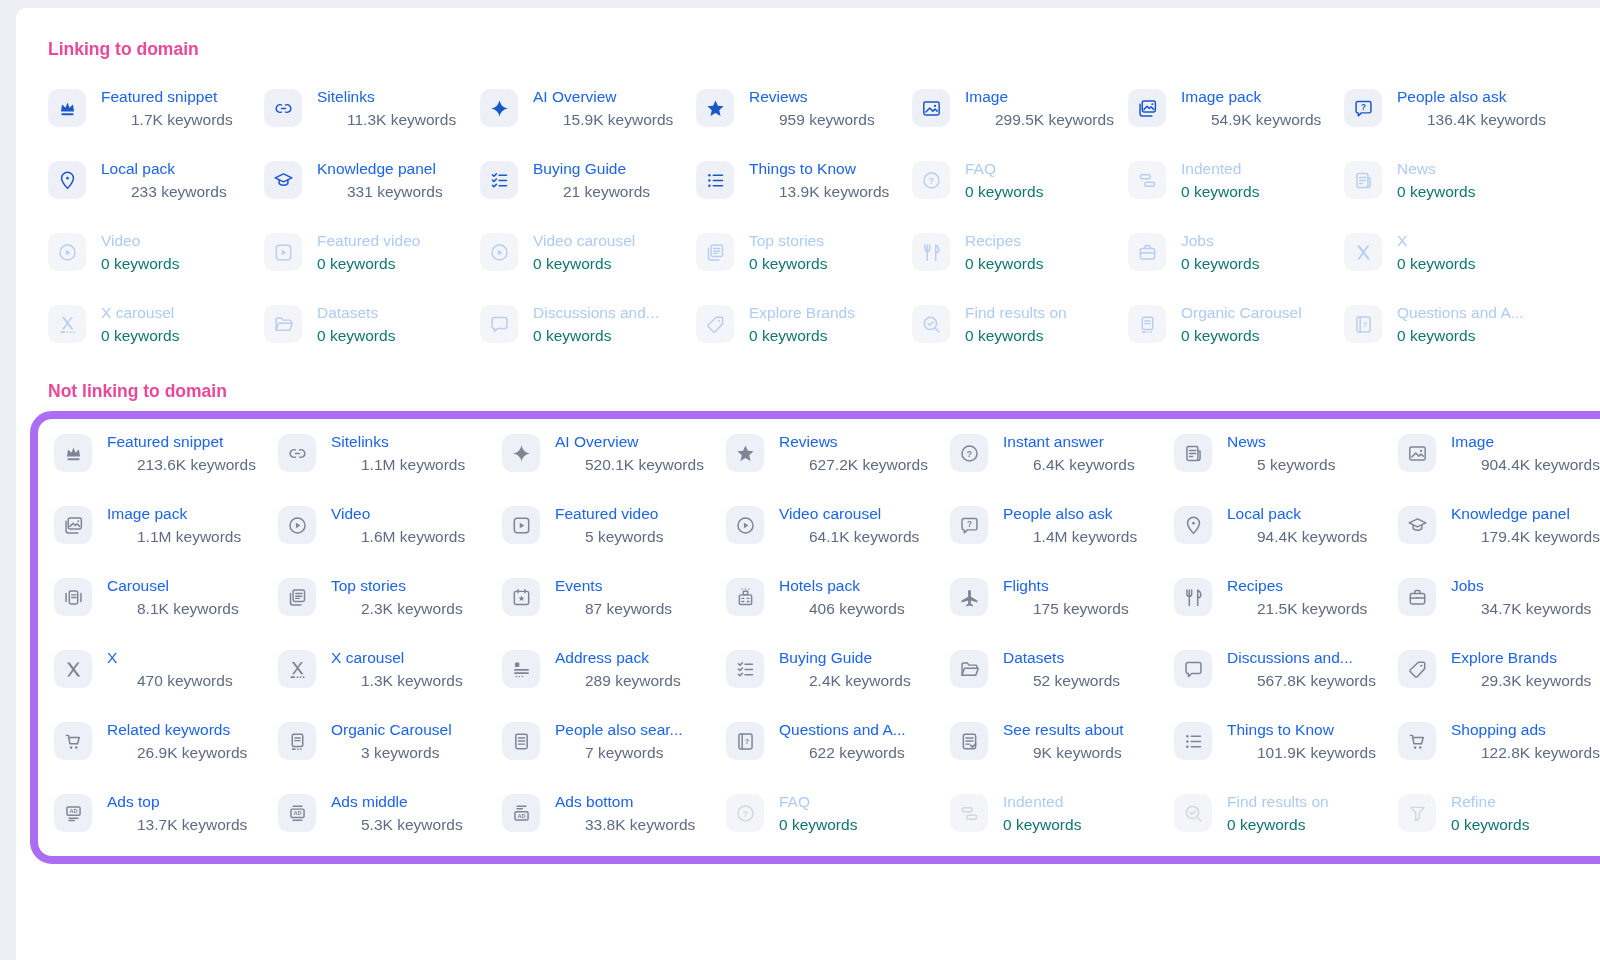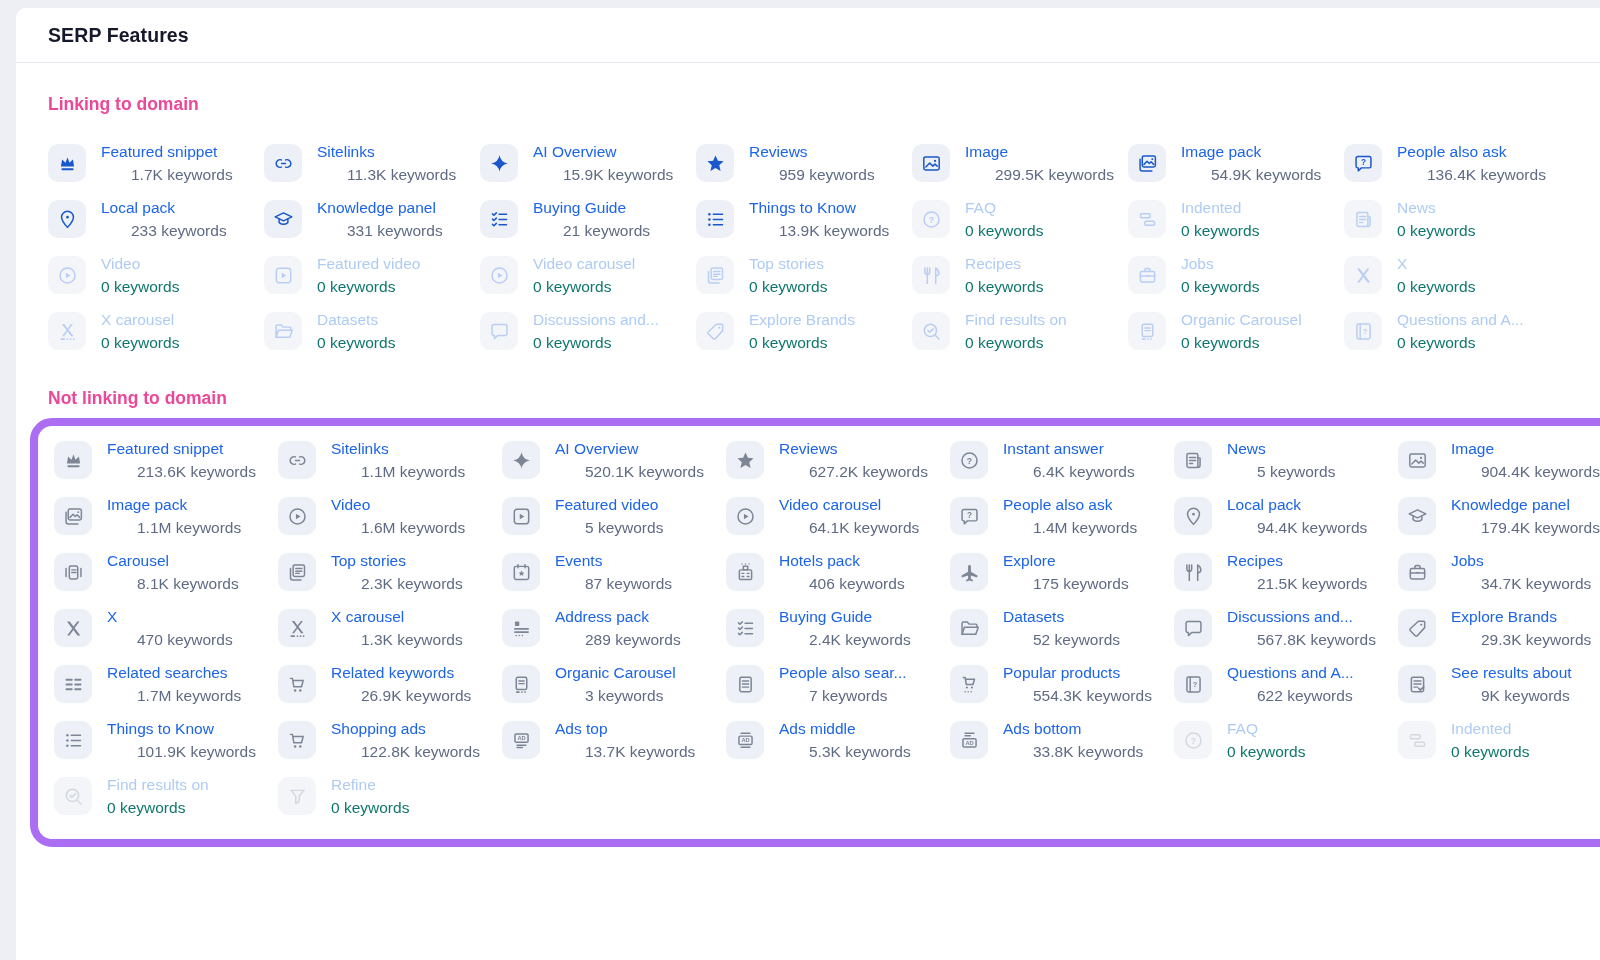--- a/index.html
+++ b/index.html
@@ -6,21 +6,21 @@
     background:#edeff4;font-family:"Liberation Sans","DejaVu Sans",sans-serif;}
   .card{position:absolute;left:16px;top:8px;right:0;bottom:0;background:#ffffff;
     border-radius:10px 0 0 0;}
   .card-header{height:54px;display:flex;align-items:center;padding:0 32px;
     border-bottom:1px solid #e7e9f0;}
   .card-header h1{margin:0;font-size:19.5px;font-weight:700;color:#16182c;letter-spacing:.1px;}
   .card-body{padding:0 0 0 32px;}
   h2.sec-heading{margin:0;font-size:17.5px;font-weight:700;color:#ec4899;}
   .sec-linking h2.sec-heading{padding-top:31px;margin-bottom:25px;}
   .sec-not h2.sec-heading{padding-top:34px;margin-bottom:9px;}
-  .grid{display:grid;grid-template-columns:repeat(7,1fr);row-gap:10px;}
+  .grid{display:grid;grid-template-columns:repeat(7,1fr);row-gap:26px;}
   .sec-linking .grid{margin-right:40px;}
   .highlight-box{border:8px solid #ab6ef2;border-radius:22px;
     margin-left:-18px;margin-right:-30px;padding:11px 0 20px 16px;}
   .item{display:flex;align-items:center;height:46px;white-space:nowrap;}
   .tile{width:38px;height:38px;border-radius:10px;flex:0 0 38px;
     display:flex;align-items:center;justify-content:center;margin-right:15px;}
   .txt{display:flex;flex-direction:column;justify-content:center;line-height:23px;}
   .label{font-size:15.5px;}
   .count{font-size:15.5px;}
   
@@ -34,23 +34,20 @@
   .item.disabled .count{color:#0f766e;}
   .item.disabled .tile{background:#f4f5f9;}
   .sec-linking .item.disabled .tile{color:#b9cef2;}
   .sec-not .item.disabled .tile{color:#d3d7df;}
   svg{display:block;}
 </style>
 </head>
 <body>
 
 <div class="card">
-  <div class="card-header">
-    <h1>SERP Features</h1>
-  </div>
   <div class="card-body">
     <section class="sec-linking">
       <h2 class="sec-heading">Linking to domain</h2>
       <div class="grid" id="grid-0">
           <div class="item enabled">
             <span class="tile">
               <svg width="21" height="21" viewBox="0 0 24 24" fill="none" stroke="currentColor" stroke-width="1.7" stroke-linecap="round" stroke-linejoin="round">
                 <path d="M4.5 15.5 5.8 7.5 9.7 11.2 12 5.2 14.3 11.2 18.2 7.5 19.5 15.5Z" fill="currentColor" stroke="none"></path>
                 <path d="M6.2 18.6H17.8" stroke-width="2.4"></path>
               </svg>
@@ -622,21 +619,21 @@
                 <span class="count">406 keywords</span>
               </span>
             </div>
             <div class="item enabled">
               <span class="tile">
                 <svg width="21" height="21" viewBox="0 0 24 24" fill="none" stroke="currentColor" stroke-width="1.7" stroke-linecap="round" stroke-linejoin="round">
                   <path d="M21 15.5 13.6 11V5a1.6 1.6 0 0 0-3.2 0v6L3 15.5v2.2l7.4-2.3v3.8L8.2 20.7v1.5L12 21.2l3.8 1v-1.5l-2.2-1.5v-3.8l7.4 2.3Z" fill="currentColor" stroke="none"></path>
                 </svg>
               </span>
               <span class="txt">
-                <span class="label">Explore</span>
+                <span class="label">Flights</span>
                 <span class="count">175 keywords</span>
               </span>
             </div>
             <div class="item enabled">
               <span class="tile">
                 <svg width="21" height="21" viewBox="0 0 24 24" fill="none" stroke="currentColor" stroke-width="1.7" stroke-linecap="round" stroke-linejoin="round">
                   <path d="M7.2 3.5V21M4.5 3.5V8a2.7 2.7 0 0 0 5.4 0V3.5M16.8 3.5V21M16.8 3.5q3.6 1.8 3.6 6 0 2.6-3.6 3"></path>
                 </svg>
               </span>
               <span class="txt">
@@ -739,31 +736,20 @@
                 </svg>
               </span>
               <span class="txt">
                 <span class="label">Explore Brands</span>
                 <span class="count">29.3K keywords</span>
               </span>
             </div>
             <div class="item enabled">
               <span class="tile">
                 <svg width="21" height="21" viewBox="0 0 24 24" fill="none" stroke="currentColor" stroke-width="1.7" stroke-linecap="round" stroke-linejoin="round">
-                  <path d="M4 6.5h6M4 12h6M4 17.5h6M14 6.5h6M14 12h6M14 17.5h6" stroke-width="2.2"></path>
-                </svg>
-              </span>
-              <span class="txt">
-                <span class="label">Related searches</span>
-                <span class="count">1.7M keywords</span>
-              </span>
-            </div>
-            <div class="item enabled">
-              <span class="tile">
-                <svg width="21" height="21" viewBox="0 0 24 24" fill="none" stroke="currentColor" stroke-width="1.7" stroke-linecap="round" stroke-linejoin="round">
                   <path d="M4 5h2.2l1.6 9.5h8.8l1.9-7H7.2"></path>
                   <circle cx="9.3" cy="18.8" r="1.4" fill="currentColor" stroke="none"></circle>
                   <circle cx="15.2" cy="18.8" r="1.4" fill="currentColor" stroke="none"></circle>
                 </svg>
               </span>
               <span class="txt">
                 <span class="label">Related keywords</span>
                 <span class="count">26.9K keywords</span>
               </span>
             </div>
@@ -785,36 +771,20 @@
             <div class="item enabled">
               <span class="tile">
                 <svg width="21" height="21" viewBox="0 0 24 24" fill="none" stroke="currentColor" stroke-width="1.7" stroke-linecap="round" stroke-linejoin="round">
                   <rect x="5.5" y="3.8" width="13" height="16.4" rx="2"></rect>
                   <path d="M8.5 8h7M8.5 11.5h7M8.5 15h7"></path>
                 </svg>
               </span>
               <span class="txt">
                 <span class="label">People also sear...</span>
                 <span class="count">7 keywords</span>
-              </span>
-            </div>
-            <div class="item enabled">
-              <span class="tile">
-                <svg width="21" height="21" viewBox="0 0 24 24" fill="none" stroke="currentColor" stroke-width="1.7" stroke-linecap="round" stroke-linejoin="round">
-                  <path d="M5 4h2l1.4 8h7.6l1.7-6H8"></path>
-                  <circle cx="9" cy="15.5" r="1.2" fill="currentColor" stroke="none"></circle>
-                  <circle cx="14.8" cy="15.5" r="1.2" fill="currentColor" stroke="none"></circle>
-                  <circle cx="7" cy="20.3" r=".9" fill="currentColor" stroke="none"></circle>
-                  <circle cx="10.5" cy="20.3" r=".9" fill="currentColor" stroke="none"></circle>
-                  <circle cx="14" cy="20.3" r=".9" fill="currentColor" stroke="none"></circle>
-                </svg>
-              </span>
-              <span class="txt">
-                <span class="label">Popular products</span>
-                <span class="count">554.3K keywords</span>
               </span>
             </div>
             <div class="item enabled">
               <span class="tile">
                 <svg width="21" height="21" viewBox="0 0 24 24" fill="none" stroke="currentColor" stroke-width="1.7" stroke-linecap="round" stroke-linejoin="round">
                   <rect x="4.5" y="3.5" width="15" height="17" rx="2"></rect>
                   <path d="M8.2 3.5v17"></path>
                   <text x="13.8" y="14.6" font-size="8.5" font-weight="700" text-anchor="middle" fill="currentColor" stroke="none" font-family="Liberation Sans,sans-serif">?</text>
                 </svg>
               </span>

